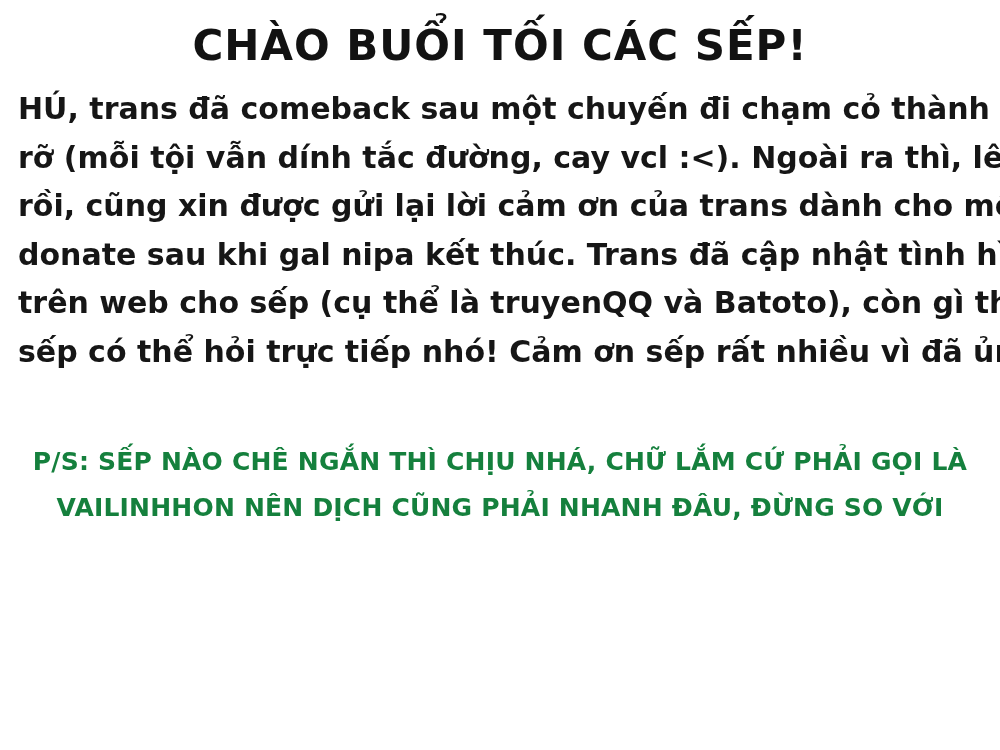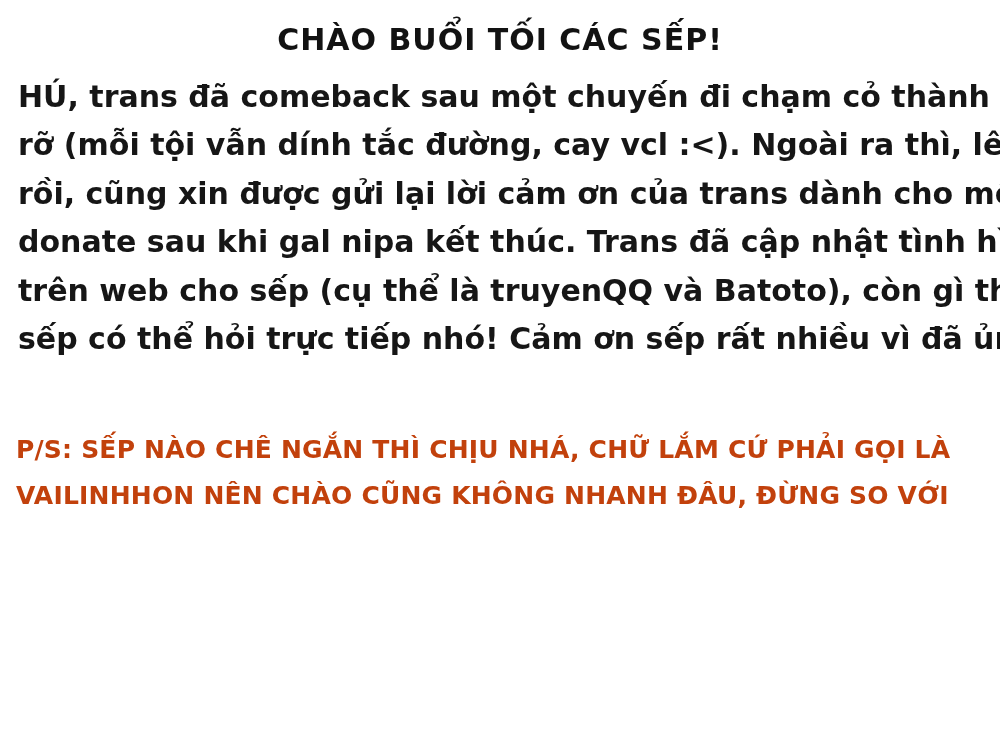--- a/index.html
+++ b/index.html
@@ -16,21 +16,21 @@
   }
   .page {
     position: relative;
     width: 1000px;
     height: 750px;
     box-sizing: border-box;
     padding: 18px 16px 10px 16px;
   }
   .heading {
     text-align: center;
-    font-size: 30px;
+    font-size: 42px;
     font-weight: 700;
     letter-spacing: 1px;
     line-height: 1.05;
     margin: 6px 0 18px 0;
     color: #121212;
     white-space: nowrap;
   }
   .body-block {
     font-size: 30px;
     font-weight: 700;
@@ -41,25 +41,25 @@
     letter-spacing: 0px;
   }
   .body-block p {
     margin: 0 0 2px 0;
     white-space: nowrap;
   }
   .spacer {
     height: 62px;
   }
   .ps-block {
-    text-align: left;
+    text-align: center;
     font-size: 25px;
     font-weight: 700;
     line-height: 1.85;
-    color: #c2410c;
+    color: #15803d;
     letter-spacing: 0.2px;
   }
   .ps-block p {
     margin: 0;
     white-space: nowrap;
   }
 </style>
 </head>
 <body>
 
@@ -73,16 +73,16 @@
     <p>rồi, cũng xin được gửi lại lời cảm ơn của trans dành cho một sếp mới</p>
     <p>donate sau khi gal nipa kết thúc. Trans đã cập nhật tình hình dịch</p>
     <p>trên web cho sếp (cụ thể là truyenQQ và Batoto), còn gì thắc mắc</p>
     <p>sếp có thể hỏi trực tiếp nhó! Cảm ơn sếp rất nhiều vì đã ủng hộ!!</p>
   </div>
 
   <div class="spacer"></div>
 
   <div class="ps-block">
     <p>P/S: SẾP NÀO CHÊ NGẮN THÌ CHỊU NHÁ, CHỮ LẮM CỨ PHẢI GỌI LÀ</p>
-    <p>VAILINHHON NÊN CHÀO CŨNG KHÔNG NHANH ĐÂU, ĐỪNG SO VỚI</p>
+    <p>VAILINHHON NÊN DỊCH CŨNG PHẢI NHANH ĐÂU, ĐỪNG SO VỚI</p>
   </div>
 
 </div>
 
 </body></html>

